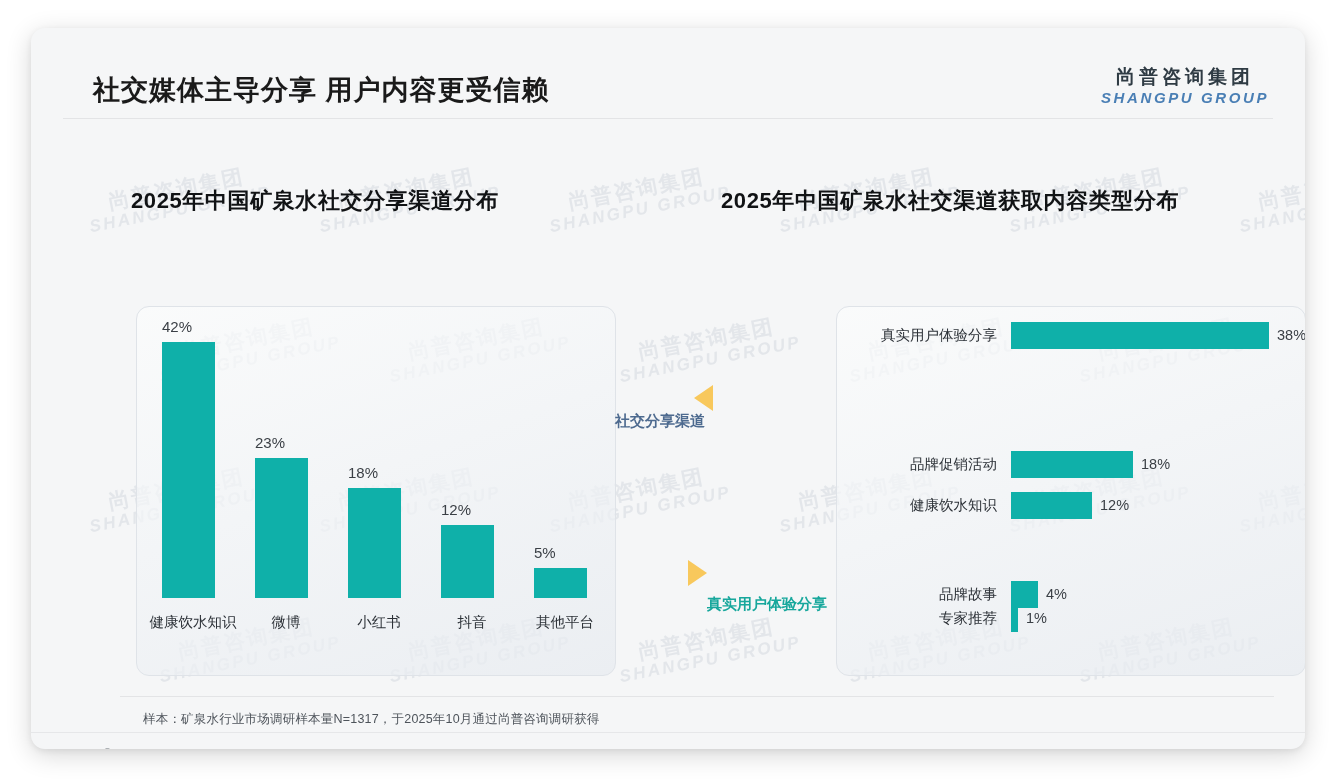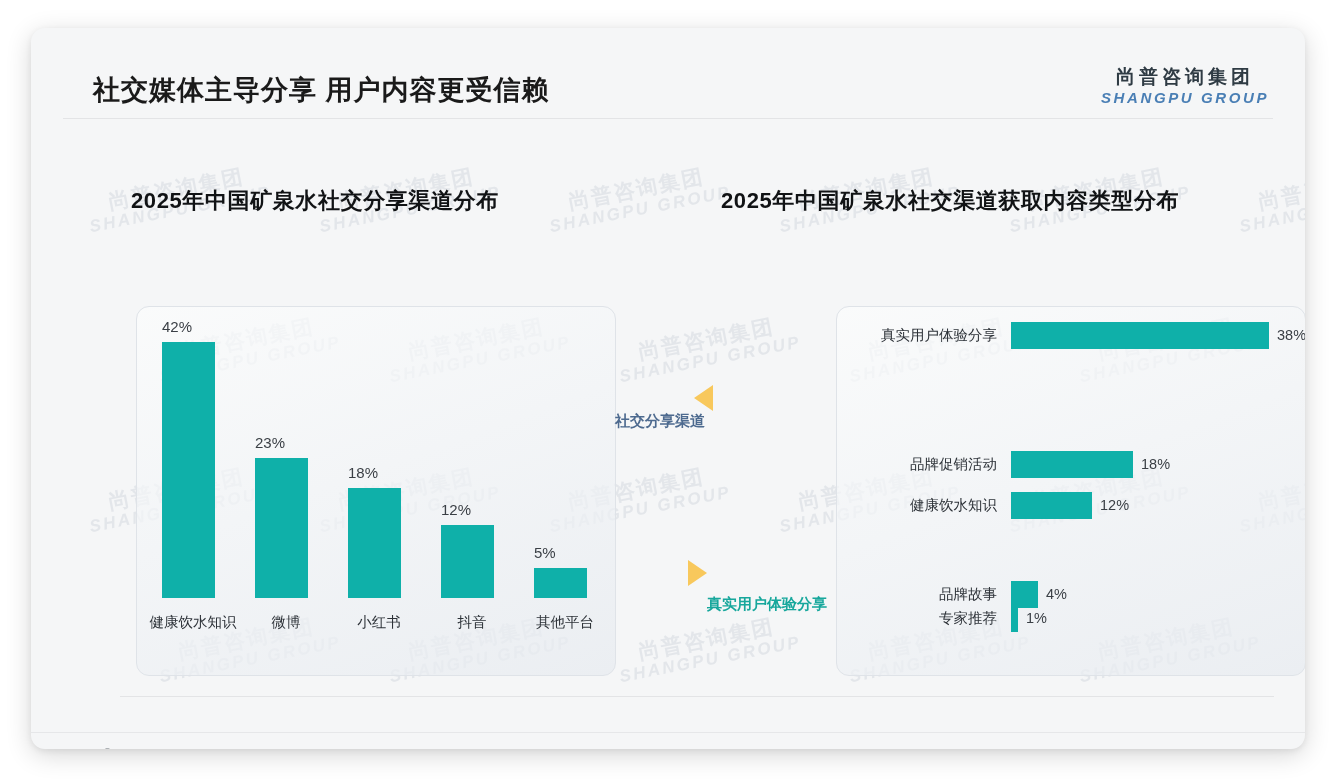--- a/index.html
+++ b/index.html
@@ -320,17 +320,18 @@
         <div class="hrow-val">4%</div>
       </div>
       <div class="hrow" style="top: 283px;">
         <div class="hrow-label">专家推荐</div>
         <div class="hbar" style="width: 7px; background: rgb(15, 176, 169);"></div>
         <div class="hrow-val">1%</div>
       </div>
     </div>
 
   <div class="footnote-rule"></div>
+  <div class="footnote">样本：矿泉水行业市场调研样本量N=1317，于2025年10月通过尚普咨询调研获得</div>
   <div class="footer-rule"></div>
   <div class="footer-left">©2025.12 SHANGPU GROUP</div>
   <div class="footer-right">www.shangpu-china.com</div>
 
 </div>
 
 </body></html>

